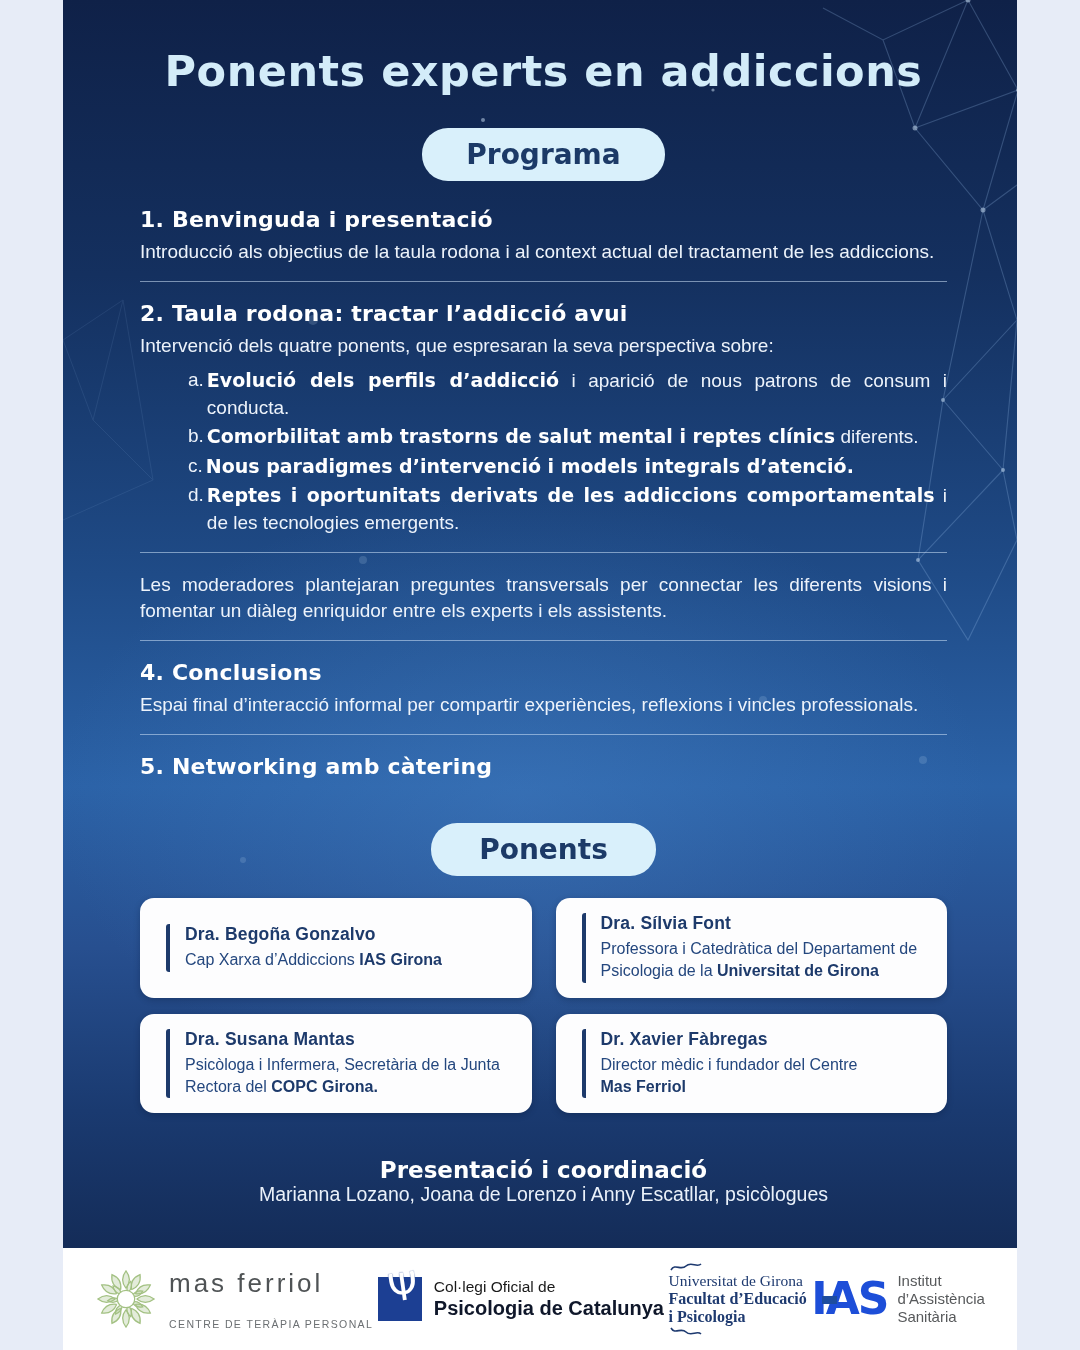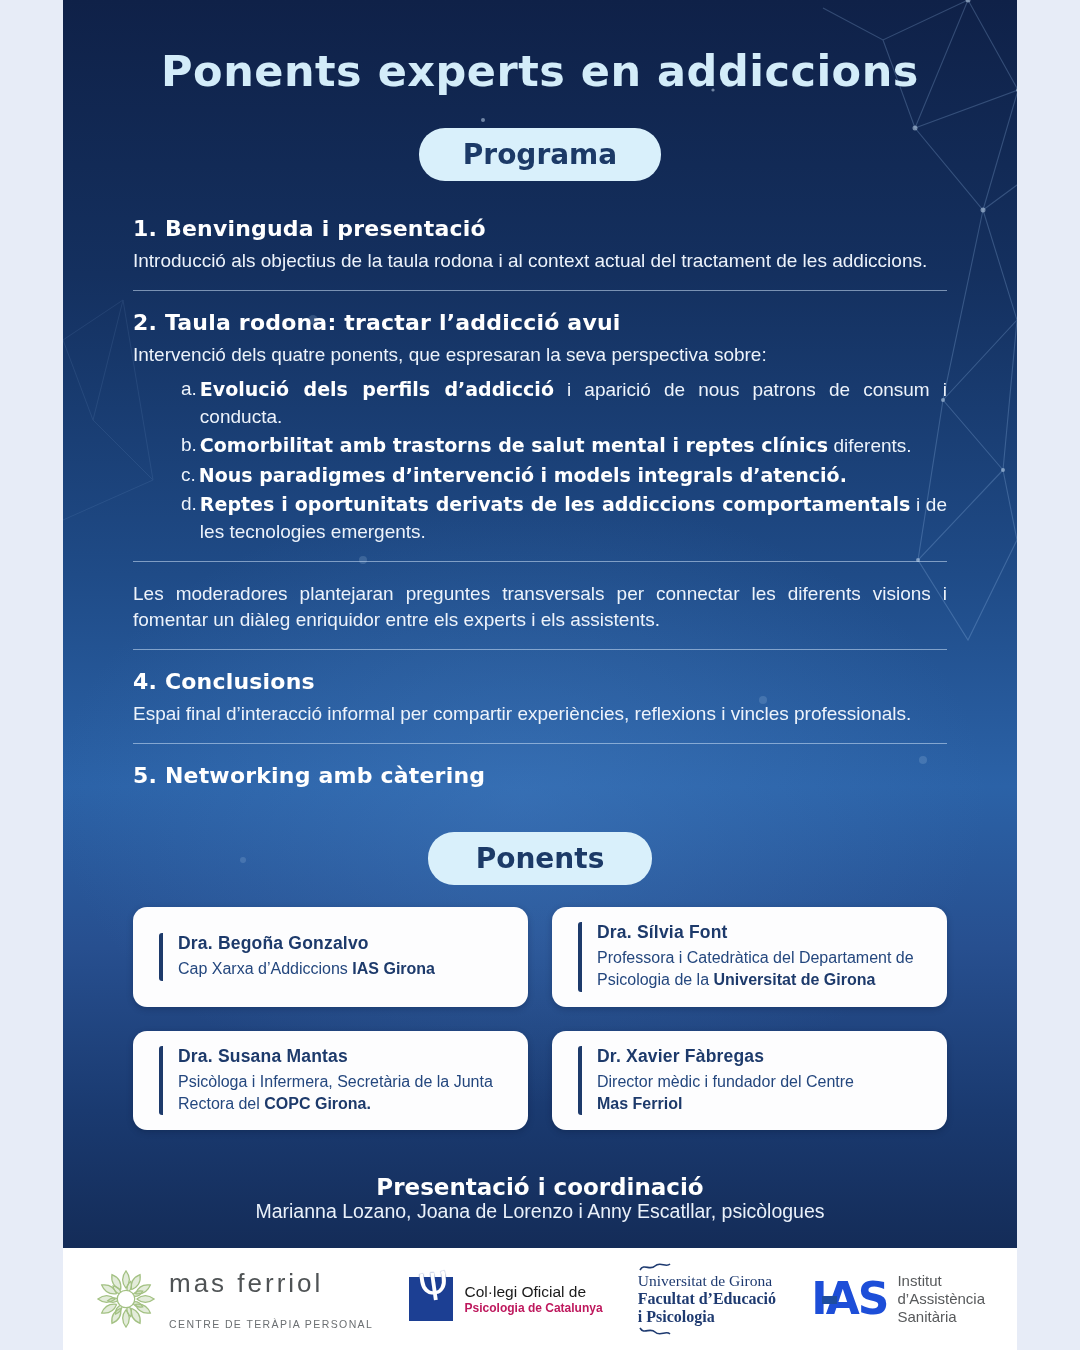--- a/index.html
+++ b/index.html
@@ -8,58 +8,59 @@
     font-family:"Liberation Sans", sans-serif;
     background:#e7ecf7;
     display:flex; flex-direction:column; align-items:center;
   }
   .poster {
     position:relative; width:954px; height:1248px; overflow:hidden;
     background:
       radial-gradient(ellipse 70% 35% at 48% 64%, rgba(72,132,201,.38), rgba(0,0,0,0) 70%),
       linear-gradient(180deg, #0f2148 0%, #14305f 22%, #1f4b87 46%, #2b62a7 63%, #274f8f 76%, #1a3a70 89%, #142c58 100%);
     color:#eef4fc;
+    padding-left:7px;
   }
   .deco { position:absolute; inset:0; pointer-events:none; }
   .content { position:relative; padding:0 70px; }
 
   .title {
     margin-top:46px; text-align:center;
     font-family:"DejaVu Sans", sans-serif; font-weight:bold;
     font-size:43px; letter-spacing:.5px; color:#d3ecf9;
   }
   .pill {
     width:fit-content; margin:32px auto 0; background:#d9f0fb;
     border-radius:26px; padding:10px 44px;
     font-family:"DejaVu Sans", sans-serif; font-weight:bold;
     font-size:28px; color:#1c3a67;
   }
   .pill.ponents { margin-top:44px; padding:10px 48px; }
 
-  .sections { margin-top:35px; }
+  .sections { margin-top:26px; }
   .sec-h {
     font-family:"DejaVu Sans", sans-serif; font-weight:bold;
     font-size:22px; color:#ffffff; margin-bottom:7px; letter-spacing:.2px;
   }
   .sec-b {
     font-size:19px; line-height:1.42; color:#edf3fb; text-align:justify;
   }
   .divider {
     border:none; border-top:1px solid rgba(205,225,248,.55);
     margin:15px 0 19px;
   }
   .plist { margin:7px 0 0 48px; list-style:none; }
   .plist li { display:flex; font-size:19px; line-height:1.4; color:#edf3fb; margin-bottom:2px; }
   .plist .marker { flex:0 0 auto; margin-right:3px; }
   .plist .li-text { flex:1 1 auto; text-align:justify; }
   .plist b, .sec-b b { font-family:"DejaVu Sans", sans-serif; font-weight:bold; color:#ffffff; }
 
   .cards {
     margin-top:22px; display:grid; grid-template-columns:1fr 1fr;
-    gap:24px 24px;
+    gap:16px 24px;
   }
   .card {
     background:#fdfdfe; border-radius:14px; padding:15px 20px 15px 26px;
     box-shadow:0 2px 6px rgba(5,15,40,.25);
     display:flex; align-items:center;
   }
   .card-inner { border-left:4px solid #1d3a6b; border-radius:3px; padding-left:15px; }
   .s-name {
     font-weight:bold; font-size:17.5px; color:#1d3a6b; margin-bottom:4px; letter-spacing:.2px;
   }
@@ -87,21 +88,21 @@
 
   .copc-sq {
     width:44px; height:44px; background:#1c3f93; position:relative; flex:0 0 auto;
   }
   .copc-psi {
     position:absolute; top:-12px; left:10px; color:#ffffff; font-size:38px;
     font-family:"DejaVu Sans", sans-serif; text-shadow:0 0 1px #1c3f93;
     transform:rotate(-8deg);
   }
   .copc-text { margin-left:12px; font-size:15.5px; color:#1a1a1a; line-height:1.25; }
-  .copc-text .b2 { font-weight:bold; font-size:12px; color:#be185d; }
+  .copc-text .b2 { font-weight:bold; font-size:20px; color:#0f172a; }
 
   .udg { display:flex; flex-direction:column; align-items:flex-start; color:#1e3a70; }
   .udg-l1 { font-family:"Liberation Serif", serif; font-size:15.5px; }
   .udg-l2, .udg-l3 { font-family:Liberation Serif, serif; font-weight:bold; font-size:16px; }
   .udg svg { display:block; }
 
   .ias-acronym {
     position:relative; font-family:"DejaVu Sans", sans-serif; font-weight:bold;
     font-size:44px; color:#1d4ed8; letter-spacing:-2px; line-height:1;
   }

